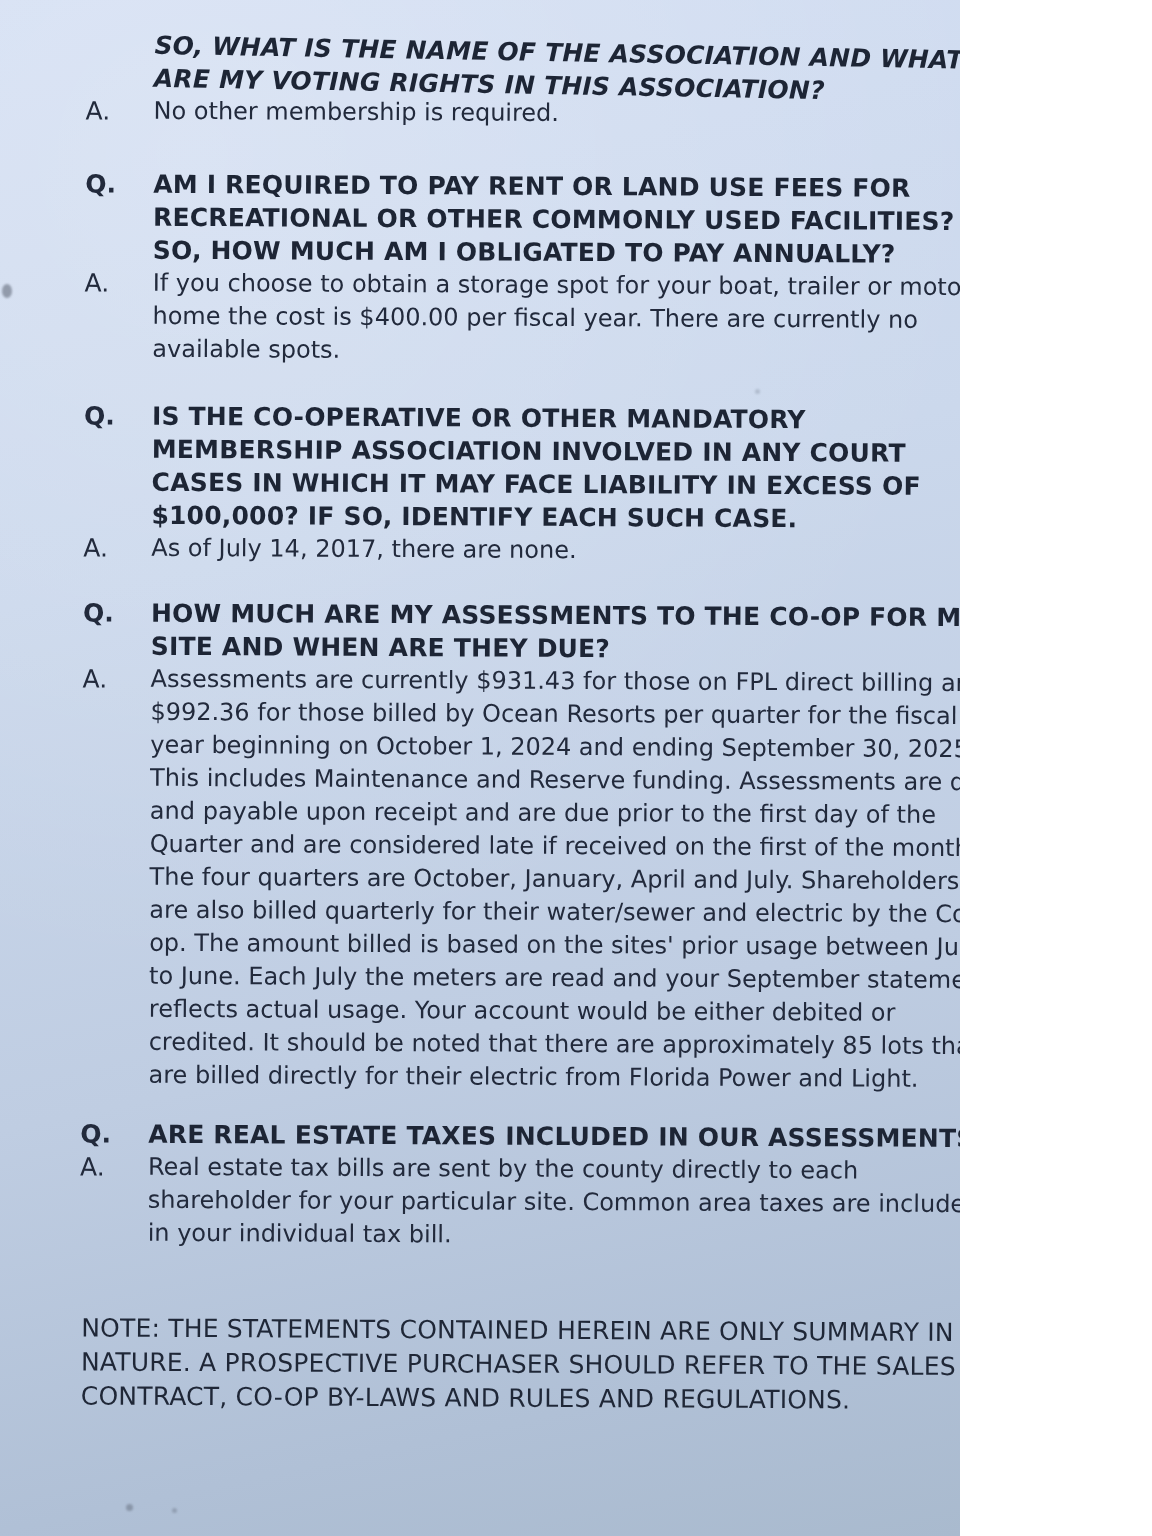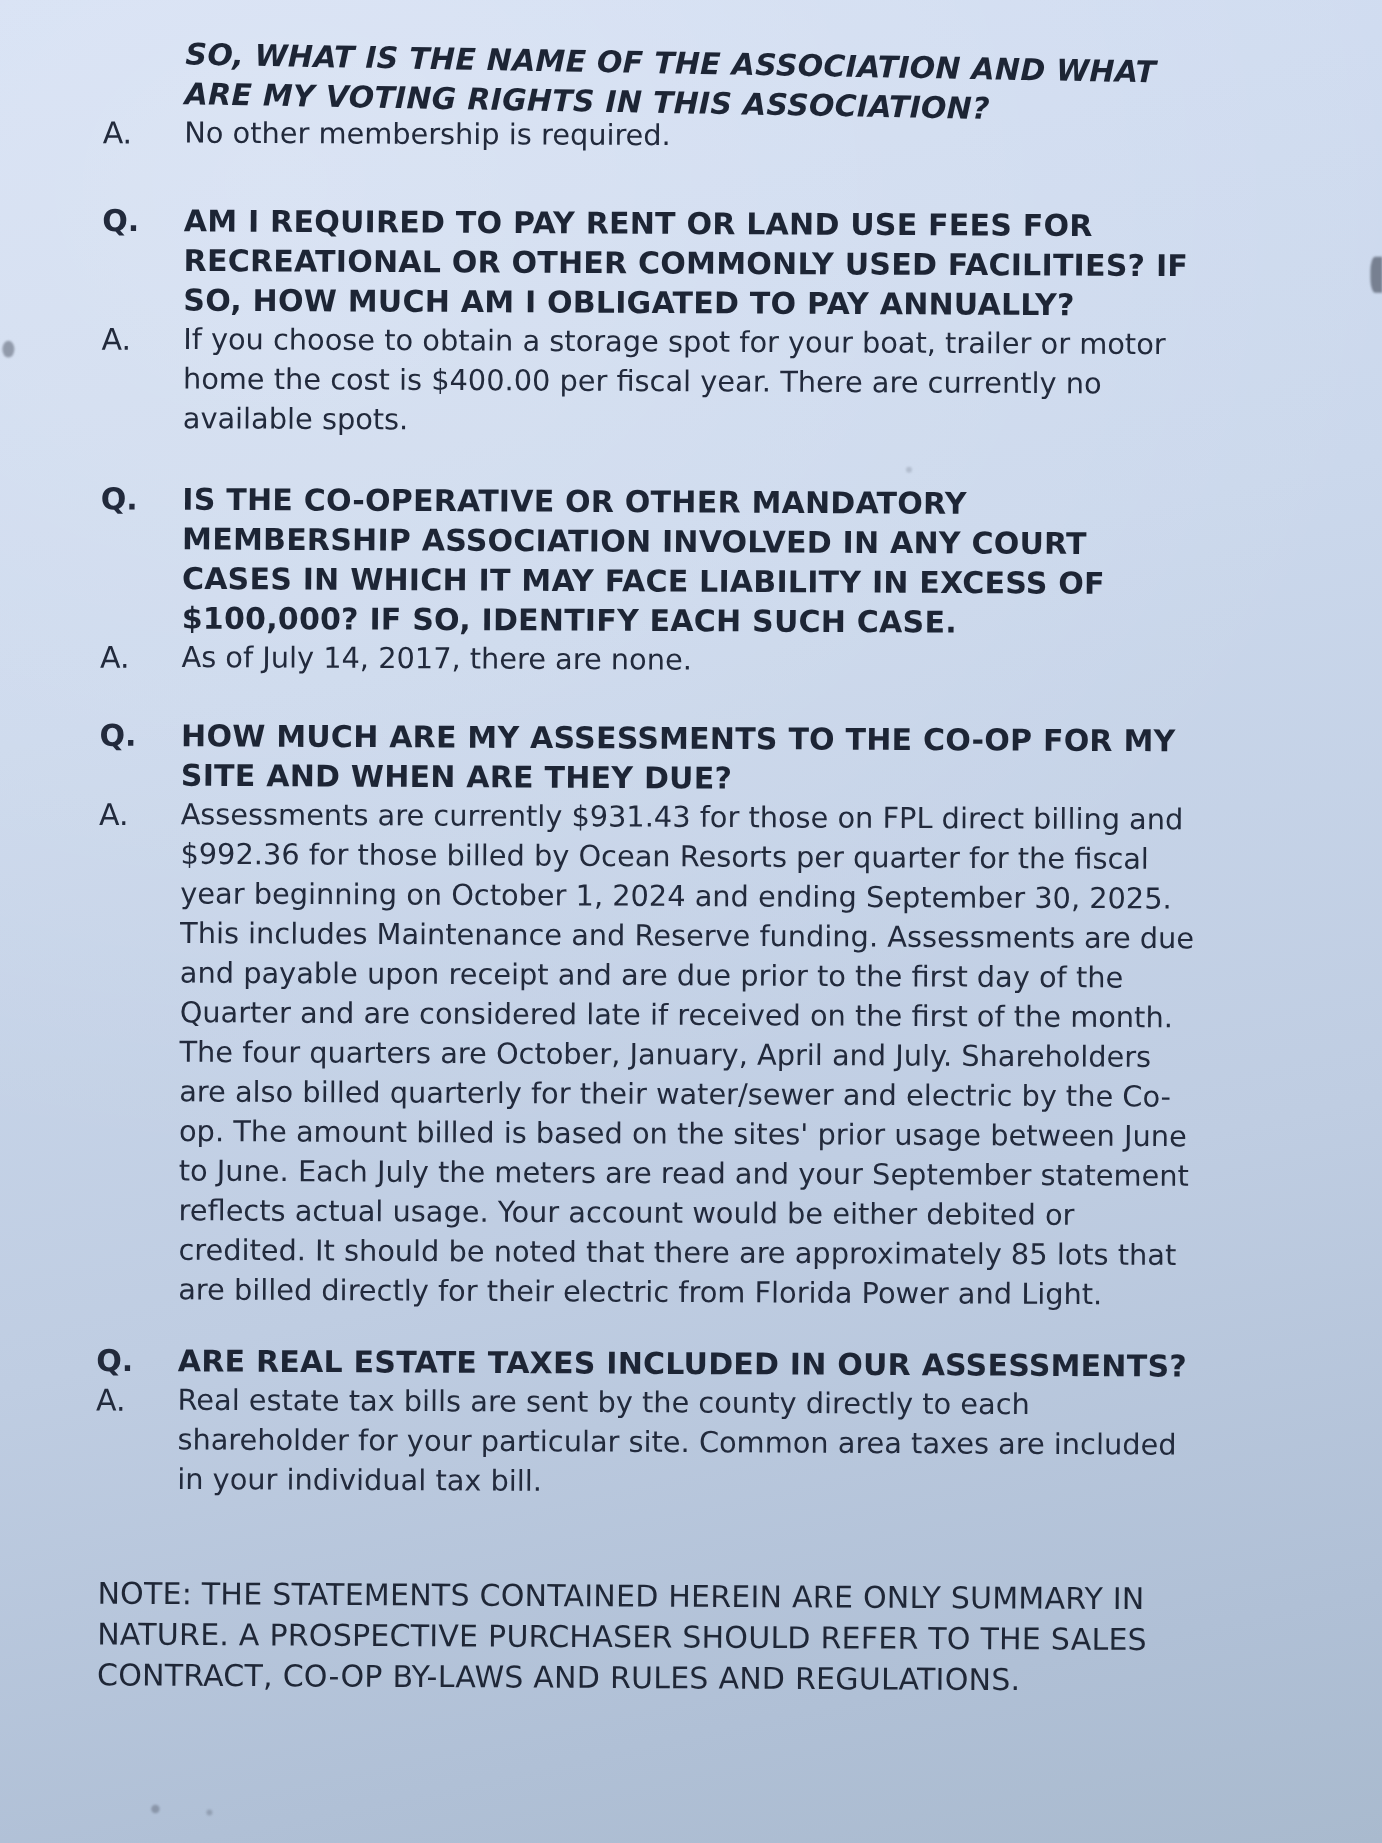--- a/index.html
+++ b/index.html
@@ -5,21 +5,21 @@
   html, body {
     margin: 0;
     padding: 0;
     width: 1152px;
     height: 1536px;
     overflow: hidden;
     font-family: "DejaVu Sans", sans-serif;
   }
   .paper {
     position: relative;
-    width: 1152px;
+    width: 960px;
     height: 1536px;
     background:
       radial-gradient(140% 90% at 20% 10%, rgba(255,255,255,0.20), rgba(255,255,255,0) 60%),
       linear-gradient(168deg, #d4dff3 0%, #cbd8ec 35%, #bfcde2 65%, #b0c0d6 88%, #a9bace 100%);
     color: #232b3d;
     overflow: hidden;
   }
   .content {
     position: absolute;
     top: 28px;

